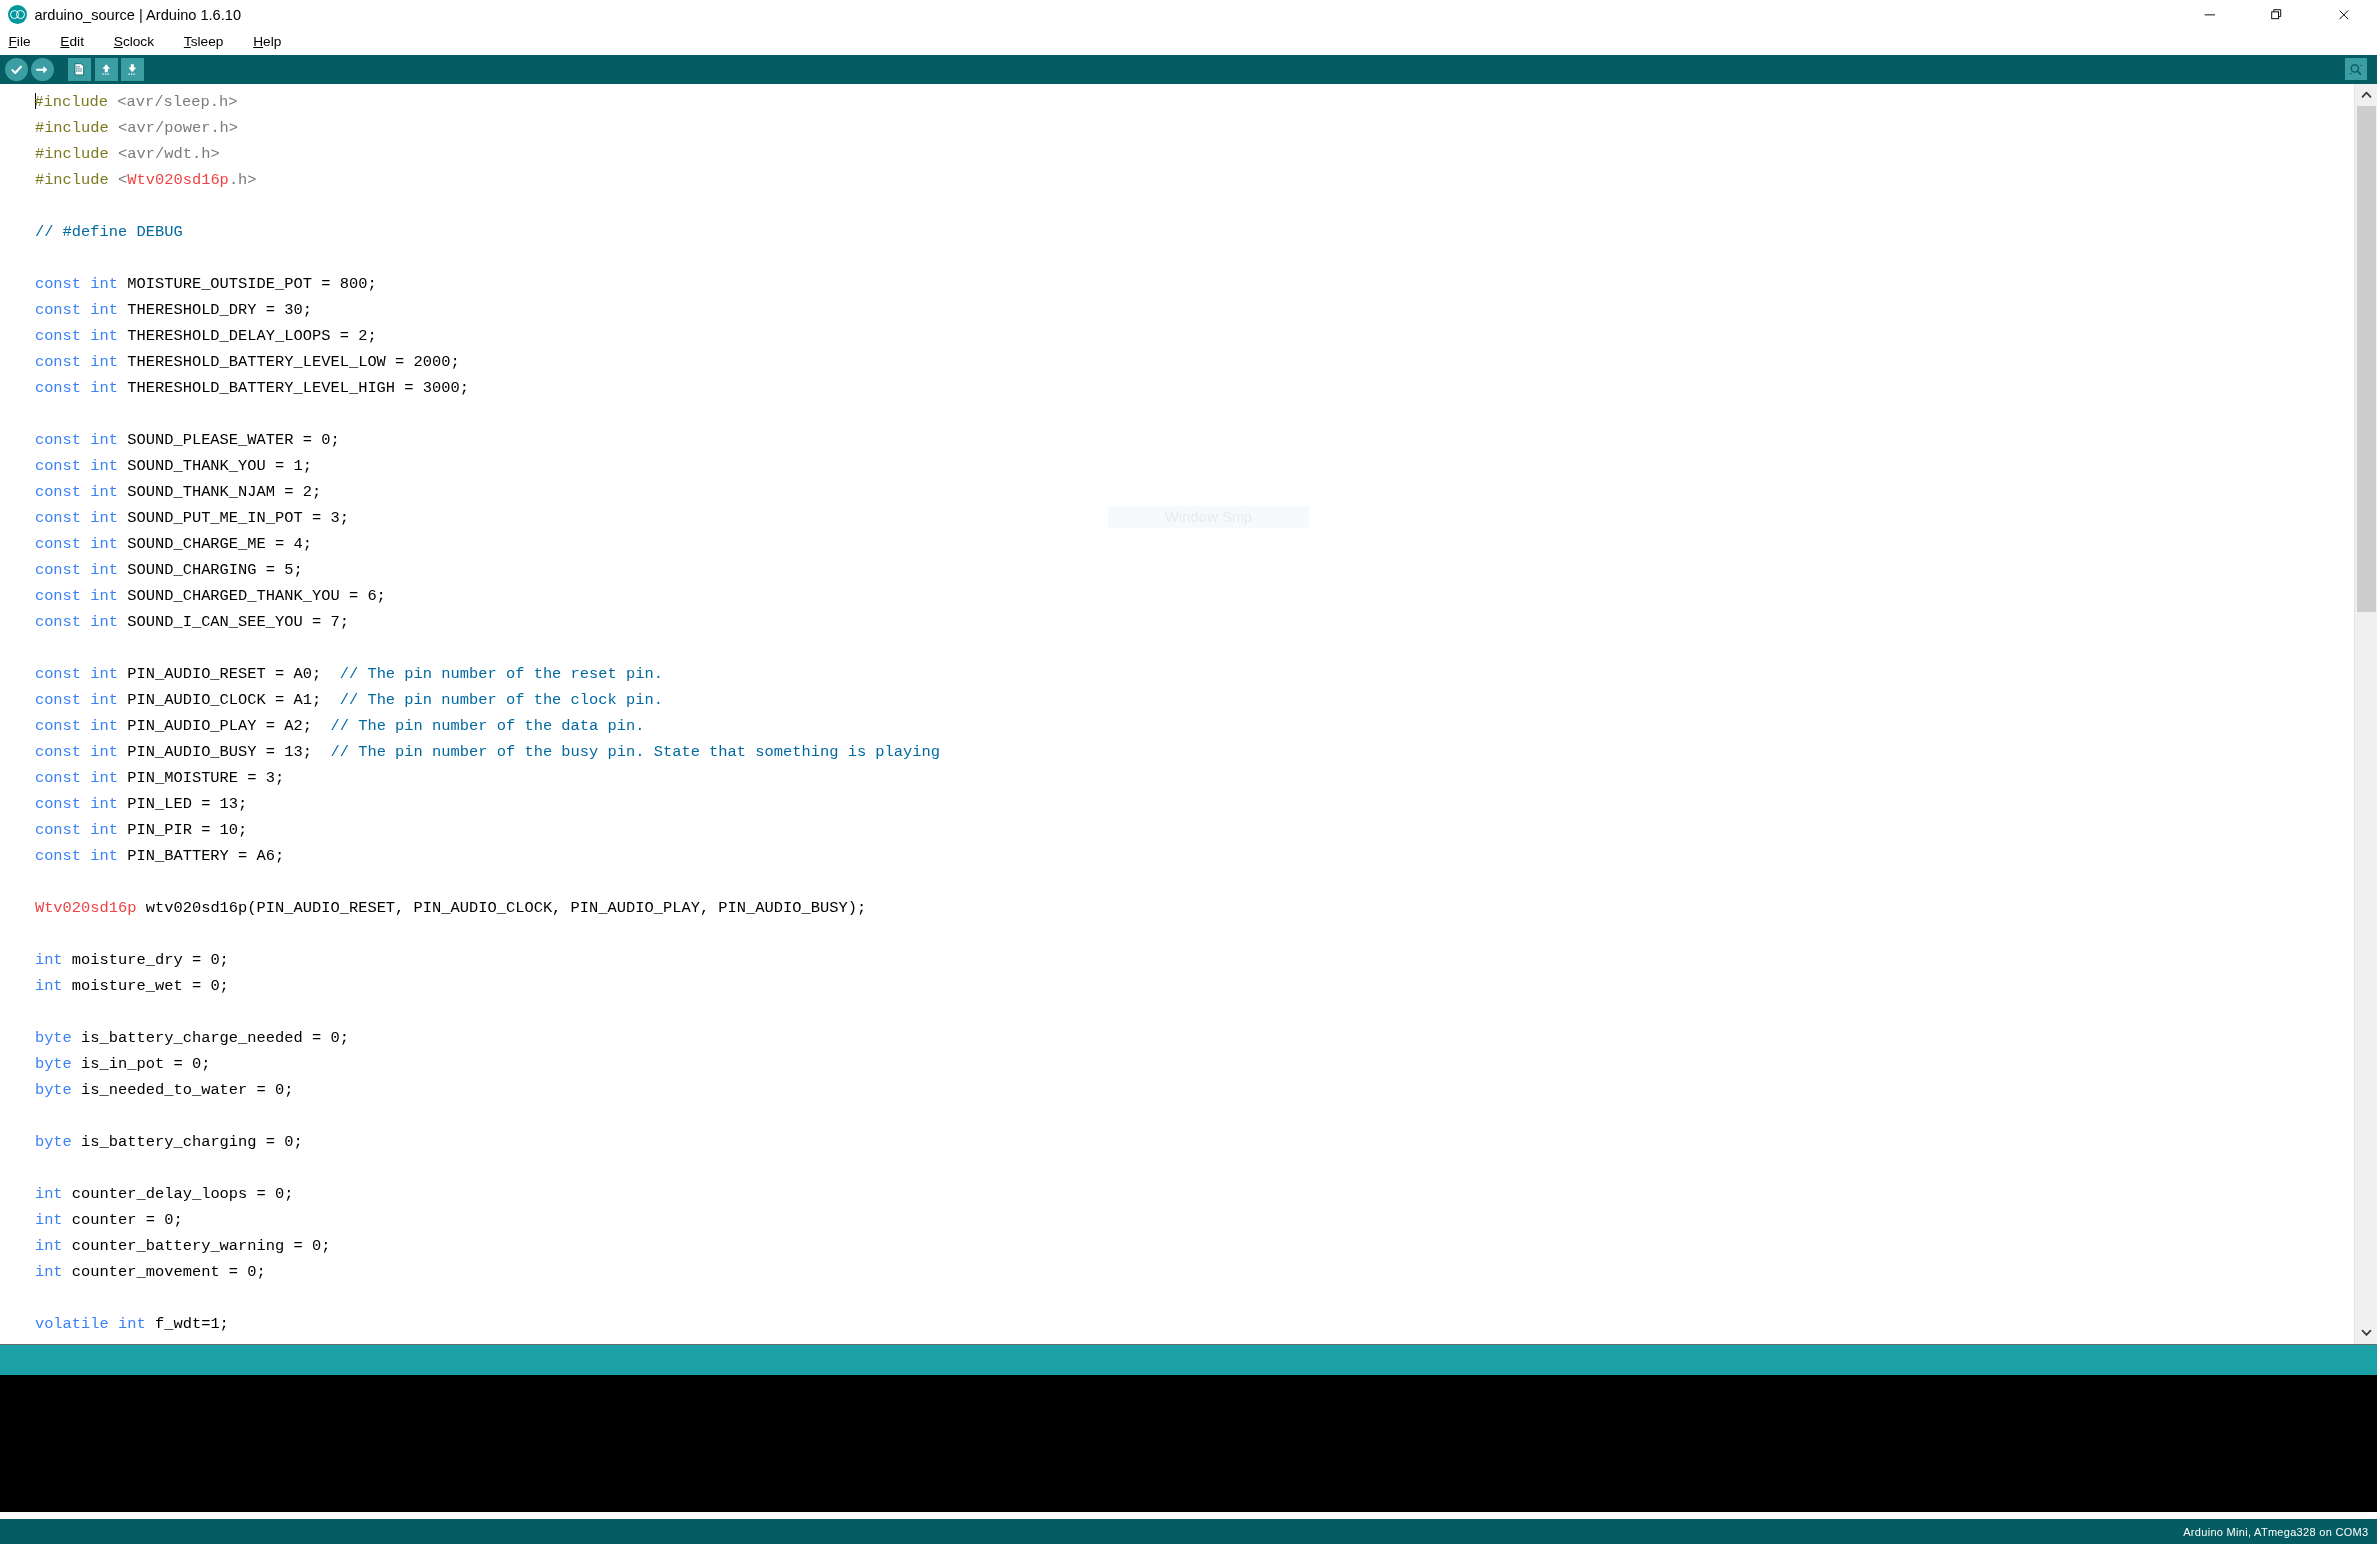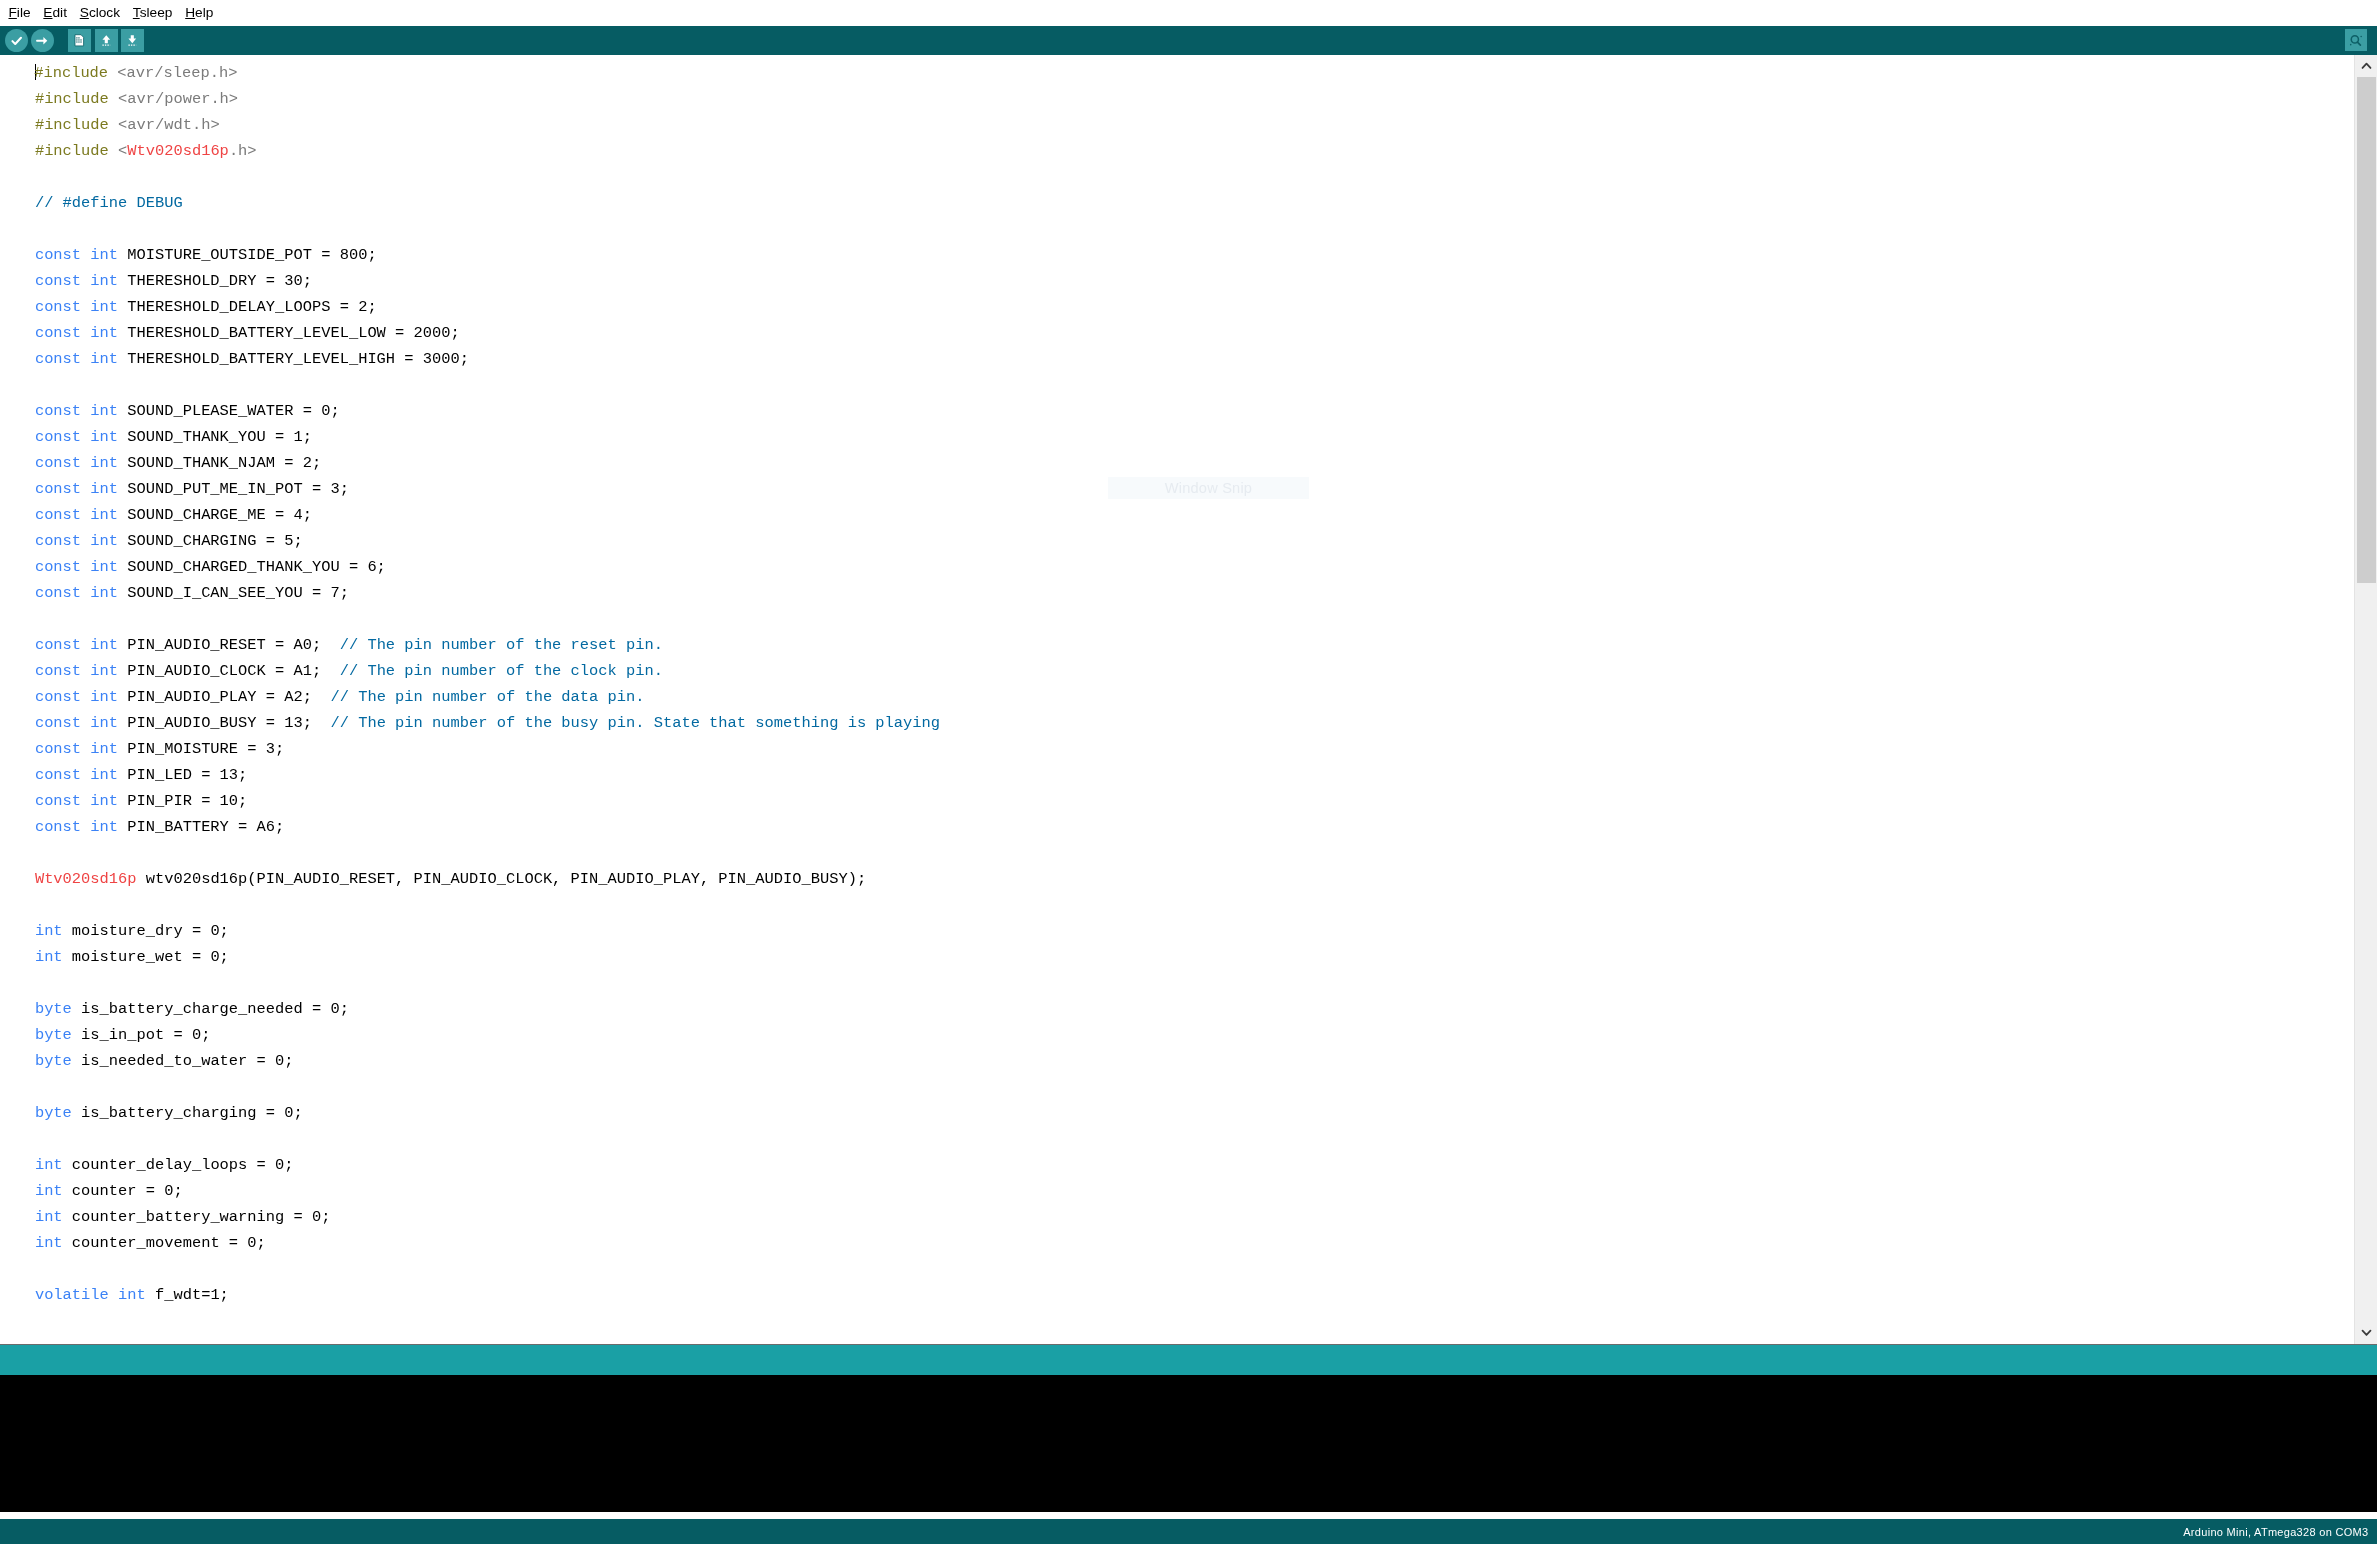--- a/index.html
+++ b/index.html
@@ -69,21 +69,21 @@
   .win-btn svg { display: block; }
 
   
   .menubar {
     height: 26px;
     flex: 0 0 26px;
     background: #ffffff;
     display: flex;
     align-items: center;
     padding-left: 3.4px;
-    gap: 0px;
+    gap: 17px;
   }
   .menu-item {
     font-size: 13.7px;
     color: #000000;
     padding: 1.7px 7.7px 2.6px 5.1px;
     white-space: nowrap;
     line-height: 1;
   }
   .menu-item .mnem { text-decoration: underline; }
 
@@ -252,20 +252,45 @@
     color: #ffffff;
     white-space: nowrap;
     letter-spacing: 0.3px;
   }
 </style>
 </head>
 <body>
 
 <div id="app">
 
+  <div class="titlebar">
+    <div class="title-left">
+      <div class="app-logo"></div>
+      <span class="title-text">arduino_source | Arduino 1.6.10</span>
+    </div>
+    <div class="win-controls">
+      <div class="win-btn">
+        <svg width="13.7" height="13.7" viewBox="0 0 16 16">
+            <line x1="2" y1="8" x2="14" y2="8" stroke="#000" stroke-width="1.1"></line>
+          </svg>
+      </div>
+      <div class="win-btn">
+        <svg width="13.7" height="13.7" viewBox="0 0 16 16">
+          <rect x="2" y="4.5" width="8" height="8" fill="none" stroke="#000" stroke-width="1.1"></rect>
+          <polyline points="4.5,4.5 4.5,2 12.5,2 12.5,10 10,10" fill="none" stroke="#000" stroke-width="1.1"></polyline>
+        </svg>
+      </div>
+      <div class="win-btn">
+        <svg width="13.7" height="13.7" viewBox="0 0 16 16">
+          <line x1="3" y1="3" x2="13" y2="13" stroke="#000" stroke-width="1.1"></line>
+          <line x1="13" y1="3" x2="3" y2="13" stroke="#000" stroke-width="1.1"></line>
+        </svg>
+      </div>
+    </div>
+  </div>
 
   <div class="menubar">
     <div class="menu-item"><span class="mnem">F</span><span>ile</span></div>
     <div class="menu-item"><span class="mnem">E</span><span>dit</span></div>
     <div class="menu-item"><span class="mnem">S</span><span>clock</span></div>
     <div class="menu-item"><span class="mnem">T</span><span>sleep</span></div>
     <div class="menu-item"><span class="mnem">H</span><span>elp</span></div>
   </div>
 
   <div class="toolbar">

